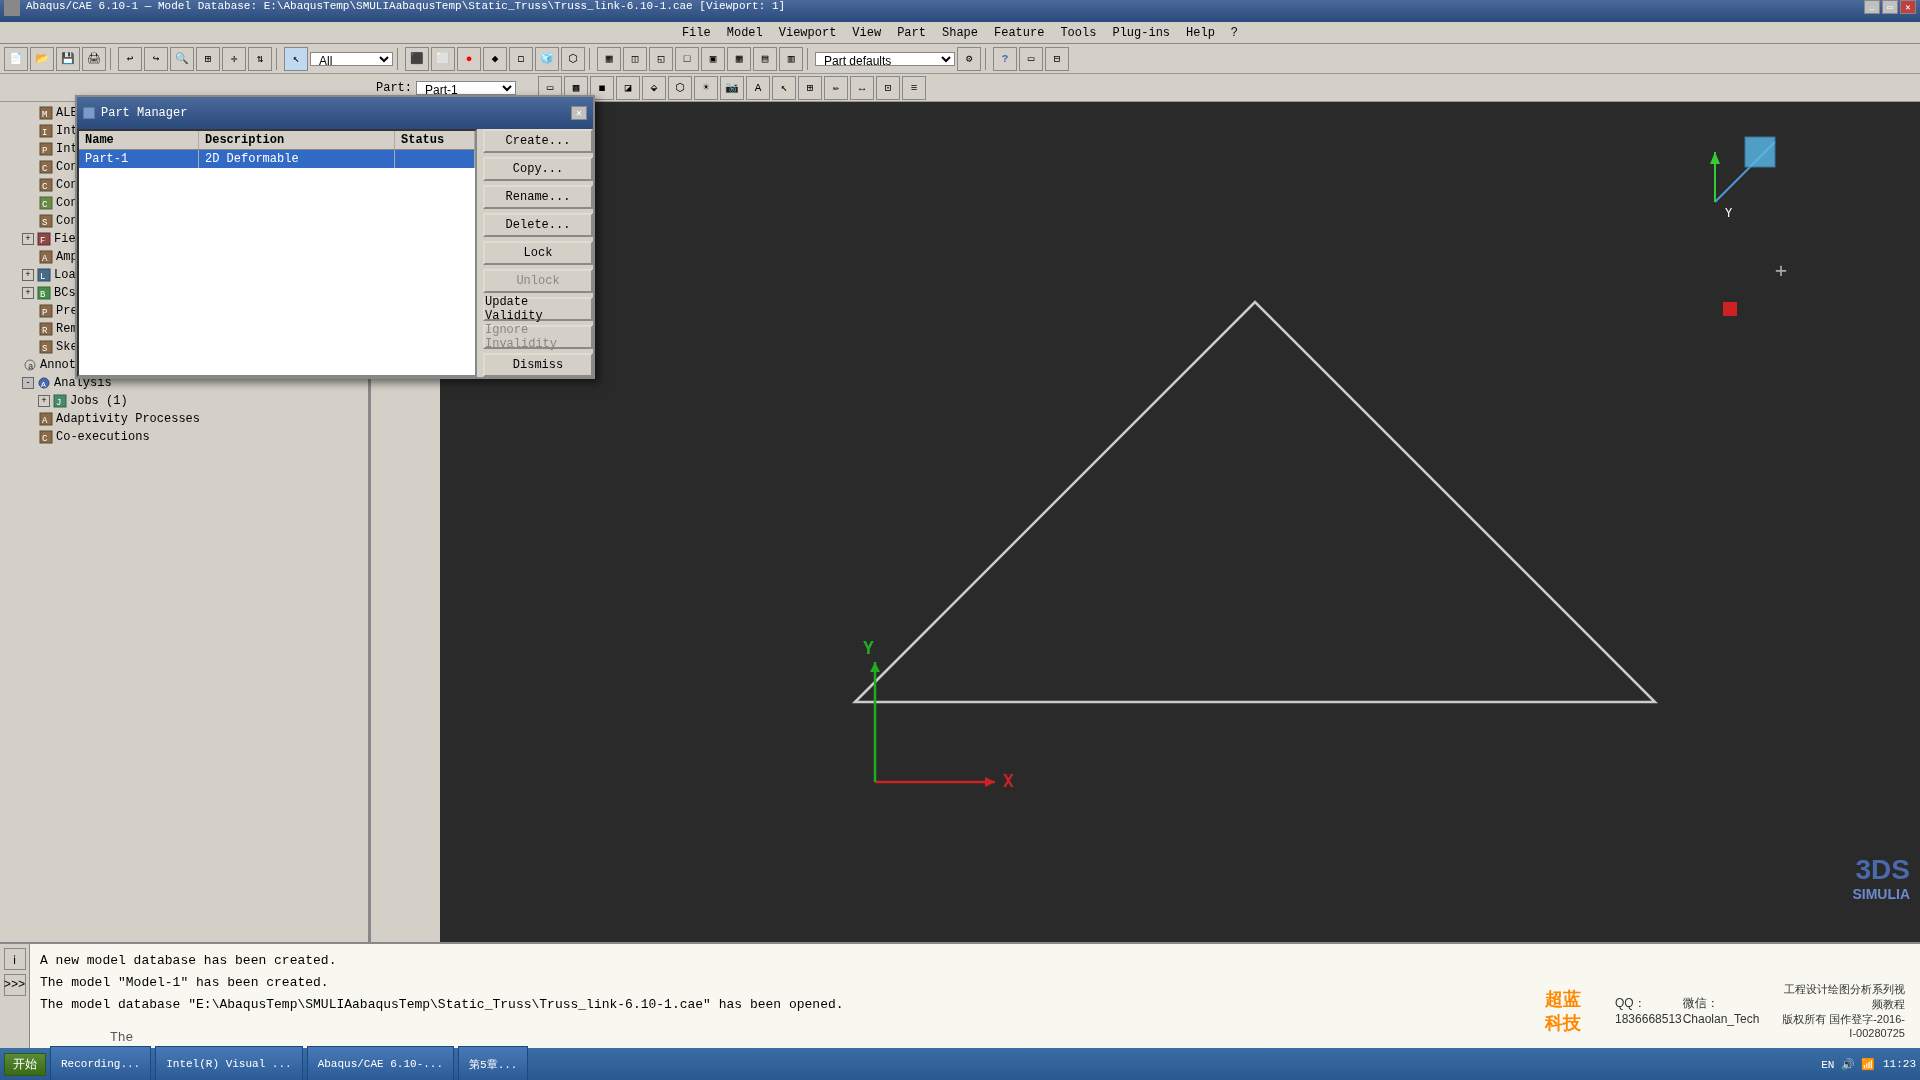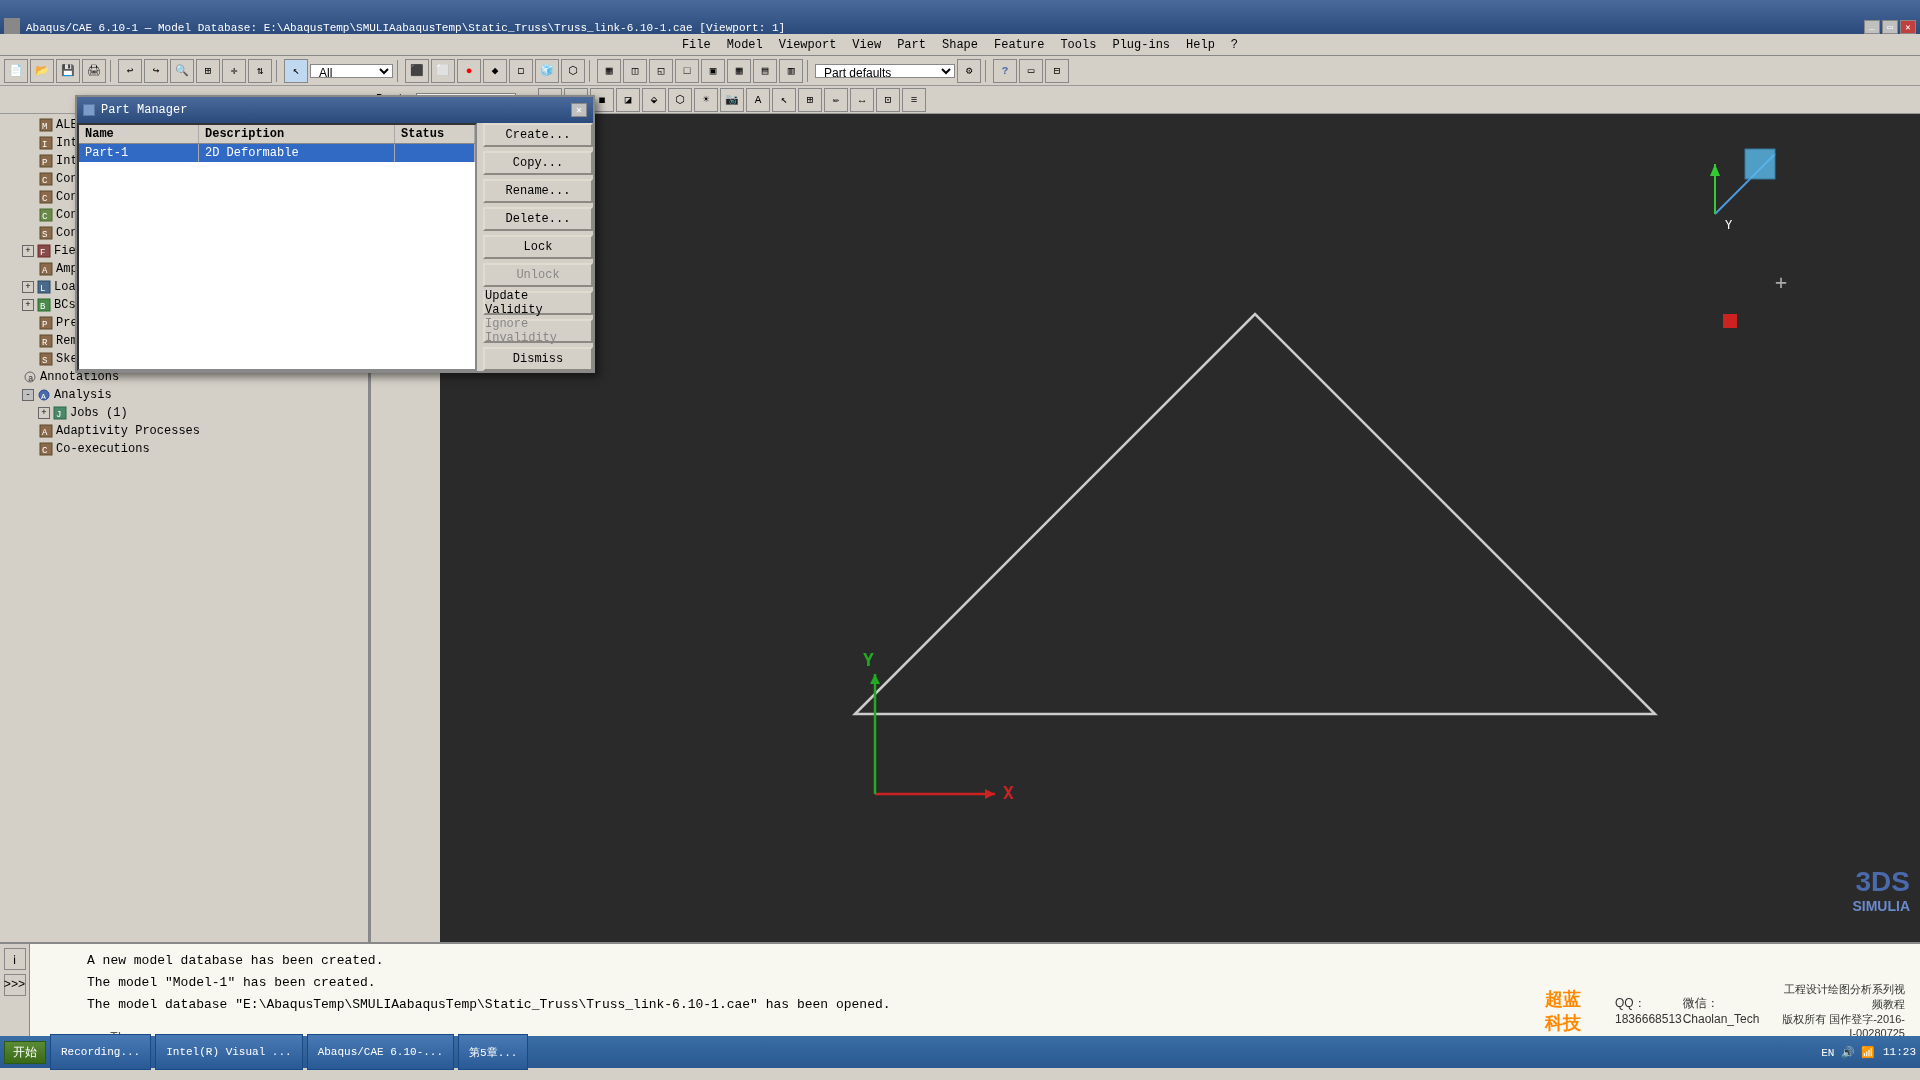--- a/index.html
+++ b/index.html
@@ -8,24 +8,24 @@
       height: 1080px;
       overflow: hidden;
       font-family: 'Courier New', monospace;
       font-size: 13px;
       background: #d4d0c8;
       position: relative;
     }
 
     
     #title-bar {
-      height: 34px;
+      height: 22px;
       background: linear-gradient(to bottom, #4a6a9c, #2a4a7c);
       display: flex;
-      align-items: flex-end;
+      align-items: flex-start;
       padding: 0 4px;
       color: white;
       font-size: 11px;
     }
     #title-bar .title-icon {
       width: 16px; height: 16px;
       background: #888;
       margin-right: 6px;
       display: inline-block;
     }
@@ -197,33 +197,32 @@
       padding: 4px 2px;
       gap: 4px;
     }
     #status-text {
       flex: 1;
       padding: 6px 10px;
       font-family: 'Courier New', monospace;
       font-size: 13px;
       color: #000;
       line-height: 1.6;
-      margin-left: 47px;
     }
 
     
     #taskbar {
       height: 30px;
       background: linear-gradient(to bottom, #3a6ea5, #2a5890);
       display: flex;
       align-items: center;
       padding: 16px 4px;
       gap: 4px;
       position: absolute;
-      bottom: 12px;
+      bottom: 0;
       width: 100%;
     }
     .taskbar-start {
       background: linear-gradient(to bottom, #5a8a35, #3a6a15);
       color: white;
       padding: 2px 8px;
       font-size: 12px;
       border: 1px solid #2a5a15;
       cursor: pointer;
     }
@@ -263,21 +262,21 @@
       position: absolute;
       top: 95px;
       left: 75px;
       width: 520px;
       background: #d4d0c8;
       border: 2px solid #888;
       box-shadow: 4px 4px 8px rgba(0,0,0,0.5);
       z-index: 100;
     }
     #part-manager-title {
-      height: 26px;
+      height: 32px;
       background: linear-gradient(to bottom, #4a6a9c, #2a4a7c);
       display: flex;
       align-items: center;
       padding: 0 6px;
       color: white;
       font-size: 12px;
     }
     #part-manager-title .pm-icon {
       width: 12px; height: 12px;
       background: #7a9cc8;

